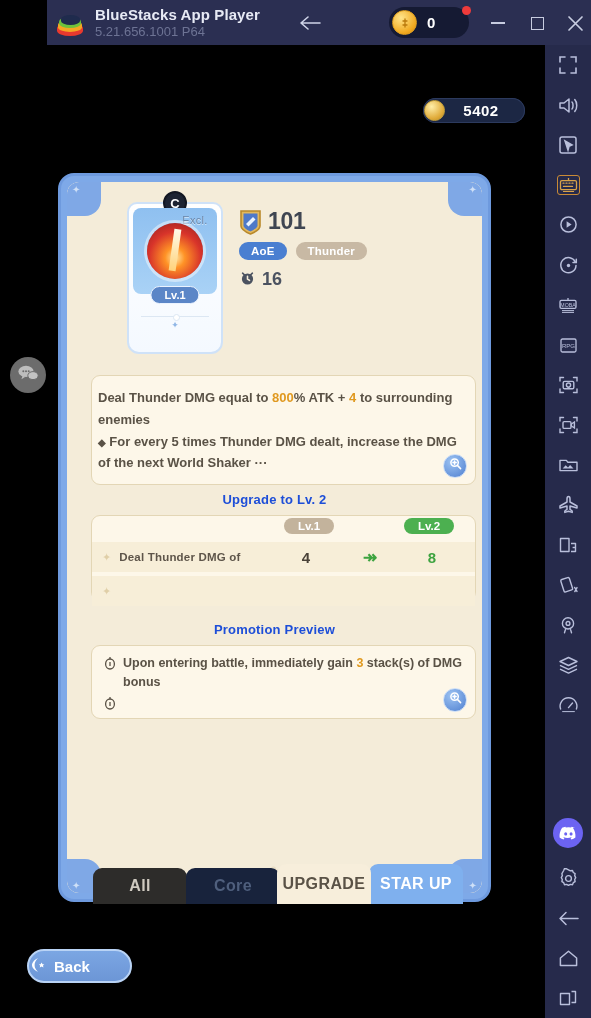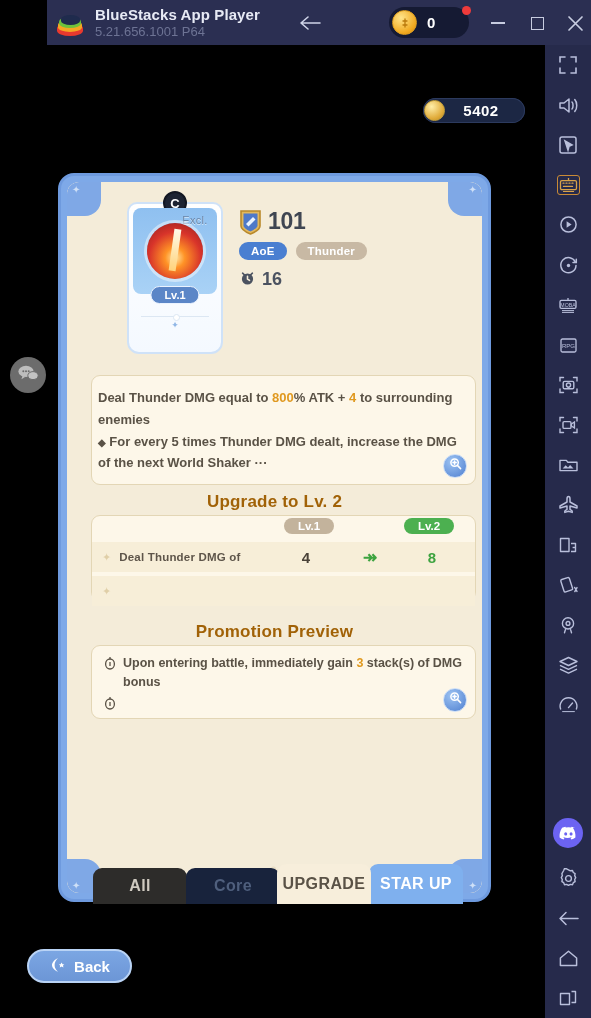--- a/index.html
+++ b/index.html
@@ -180,21 +180,21 @@
   .zoom-btn {
     position: absolute; width: 24px; height: 24px; border-radius: 50%;
     background: radial-gradient(circle at 35% 30%, #9dc3f2, #4e7fd0);
     color: #fff; font-size: 12px; display: flex; align-items: center; justify-content: center;
     border: 1px solid #cfe0f7;
   }
   .zoom-desc { right: 8px; bottom: 6px; }
 
   
   .sec-title { position: absolute; left: 0; width: 100%; text-align: center;
-               color: #a16207; font-size: 17px; font-weight: bold; letter-spacing: .2px; }
+               color: #1d4ed8; font-size: 13px; font-weight: bold; letter-spacing: .2px; }
   .upg-title { top: 310px; }
   .upg-box {
     position: absolute; left: 24px; top: 333px; width: 385px; height: 86px;
     background: #fdf7e9; border: 1.5px solid #e3d6b5; border-radius: 9px;
   }
   .lv-chips { position: relative; height: 26px; }
   .lv-chip { position: absolute; top: 2px; padding: 2px 14px; border-radius: 9px;
              font-size: 11.5px; font-weight: bold; color: #fff; }
   .lv-from { left: 192px; background: #c3b39c; }
   .lv-to { left: 312px; background: #4cb050; }
@@ -229,21 +229,21 @@
          font-size: 16px; font-weight: bold; letter-spacing: .4px; }
   .tab-all { left: 93px; width: 94px; background: #2d2c2a; color: #cfcac0; }
   .tab-core { left: 186px; width: 94px; background: #18233c; color: #4f5f7d; }
   .tab-upg { left: 277px; width: 94px; height: 40px; background: #f7eedb; color: #5a5246; }
   .tab-star { left: 369px; width: 94px; height: 40px; background: #7fb0ee; color: #fff; }
 
   
   .back-btn {
     position: absolute; left: 27px; bottom: 35px; width: 105px; height: 34px;
     background: linear-gradient(#7ba6e3, #6c96d6); border: 2px solid #b9d3f5;
-    border-radius: 17px; display: flex; align-items: center; justify-content: center; gap: 8px;
+    border-radius: 17px; display: flex; align-items: center; gap: 8px;
     color: #fff; font-size: 15px; font-weight: bold;
   }
 </style>
 </head>
 <body>
 
 <div id="root">
 
   <div class="titlebar">
     <div class="bs-logo">

